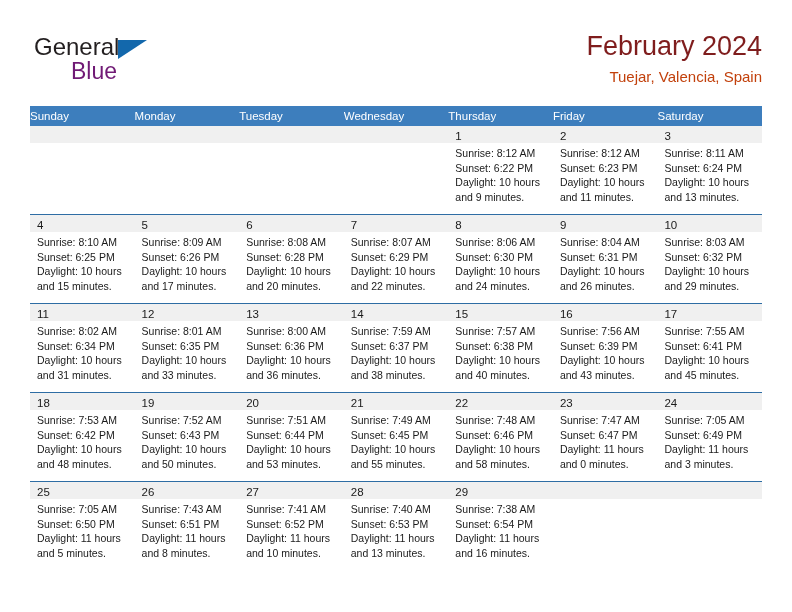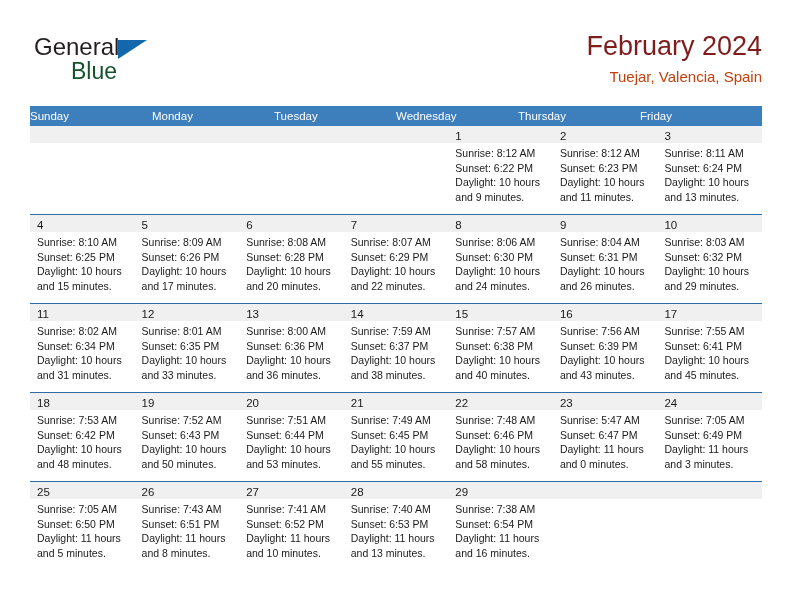--- a/index.html
+++ b/index.html
@@ -61,21 +61,21 @@
   }
   .brand-bottom {
     position: relative;
     margin-top: -3px;
     padding-left: 37px;
     height: 28px;
     line-height: 28px;
   }
   .brand-blue {
     font-size: 23px;
-    color: #14532d;
+    color: #701a75;
     font-family: "Liberation Sans", sans-serif;
   }
 
   .titles {
     position: absolute;
     right: 0px;
     top: 0px;
     text-align: right;
   }
   .cal-title {
@@ -183,20 +183,21 @@
 
   <div class="calendar">
 
     <div class="weekdays">
       <div class="weekday">Sunday</div>
       <div class="weekday">Monday</div>
       <div class="weekday">Tuesday</div>
       <div class="weekday">Wednesday</div>
       <div class="weekday">Thursday</div>
       <div class="weekday">Friday</div>
+      <div class="weekday">Saturday</div>
     </div>
 
     <div id="weeks-container">
         <div class="week">
           <div class="week-inner">
             <div class="daycell">
               <div class="daynum-band"><span class="daynum"></span></div>
               <div class="cell-body"></div>
             </div>
             <div class="daycell">
@@ -417,21 +418,21 @@
               <div class="cell-body">
                 <div class="cell-line">Sunrise: 7:48 AM</div>
                 <div class="cell-line">Sunset: 6:46 PM</div>
                 <div class="cell-line">Daylight: 10 hours</div>
                 <div class="cell-line">and 58 minutes.</div>
               </div>
             </div>
             <div class="daycell">
               <div class="daynum-band"><span class="daynum">23</span></div>
               <div class="cell-body">
-                <div class="cell-line">Sunrise: 5:47 AM</div>
+                <div class="cell-line">Sunrise: 7:47 AM</div>
                 <div class="cell-line">Sunset: 6:47 PM</div>
                 <div class="cell-line">Daylight: 11 hours</div>
                 <div class="cell-line">and 0 minutes.</div>
               </div>
             </div>
             <div class="daycell">
               <div class="daynum-band"><span class="daynum">24</span></div>
               <div class="cell-body">
                 <div class="cell-line">Sunrise: 7:05 AM</div>
                 <div class="cell-line">Sunset: 6:49 PM</div>

